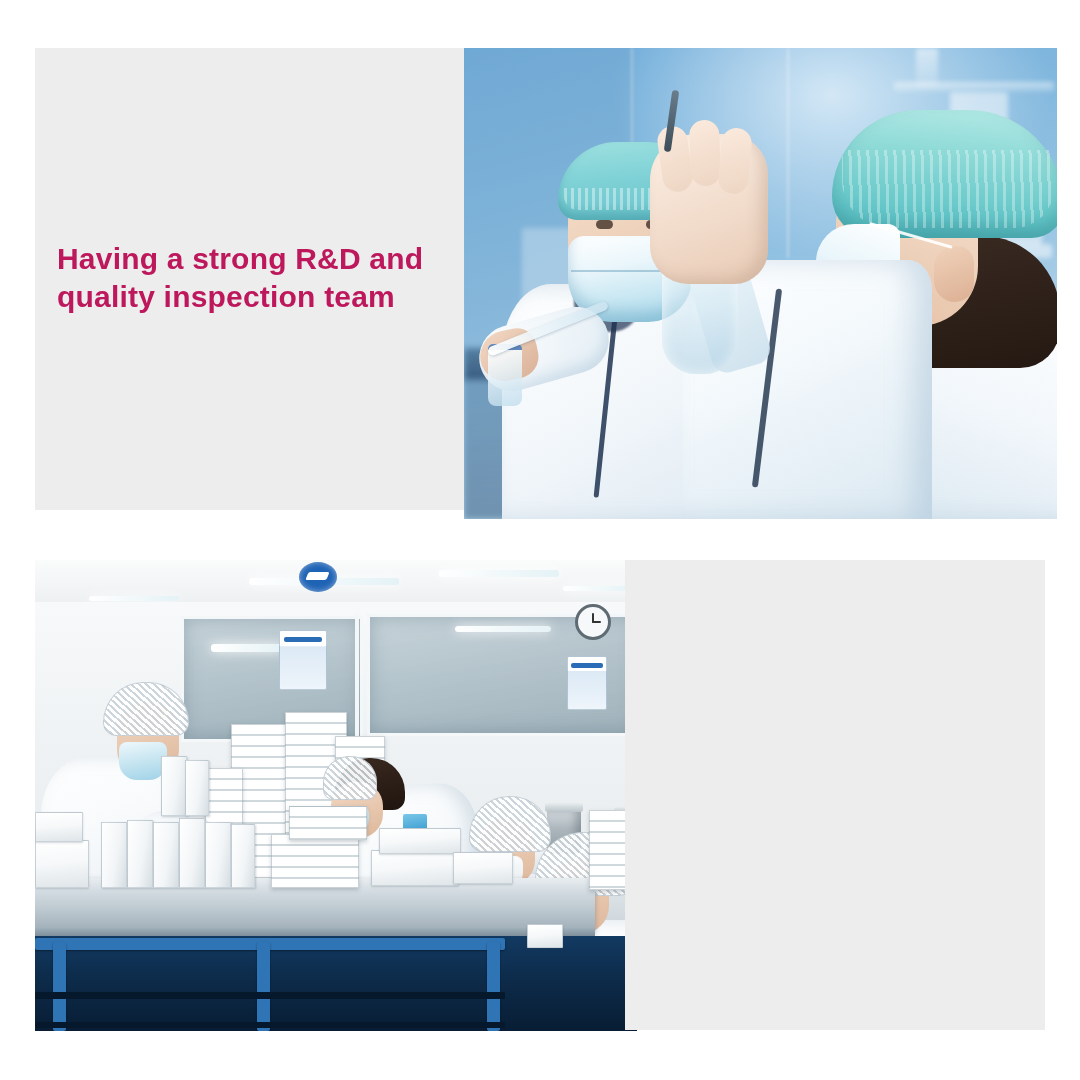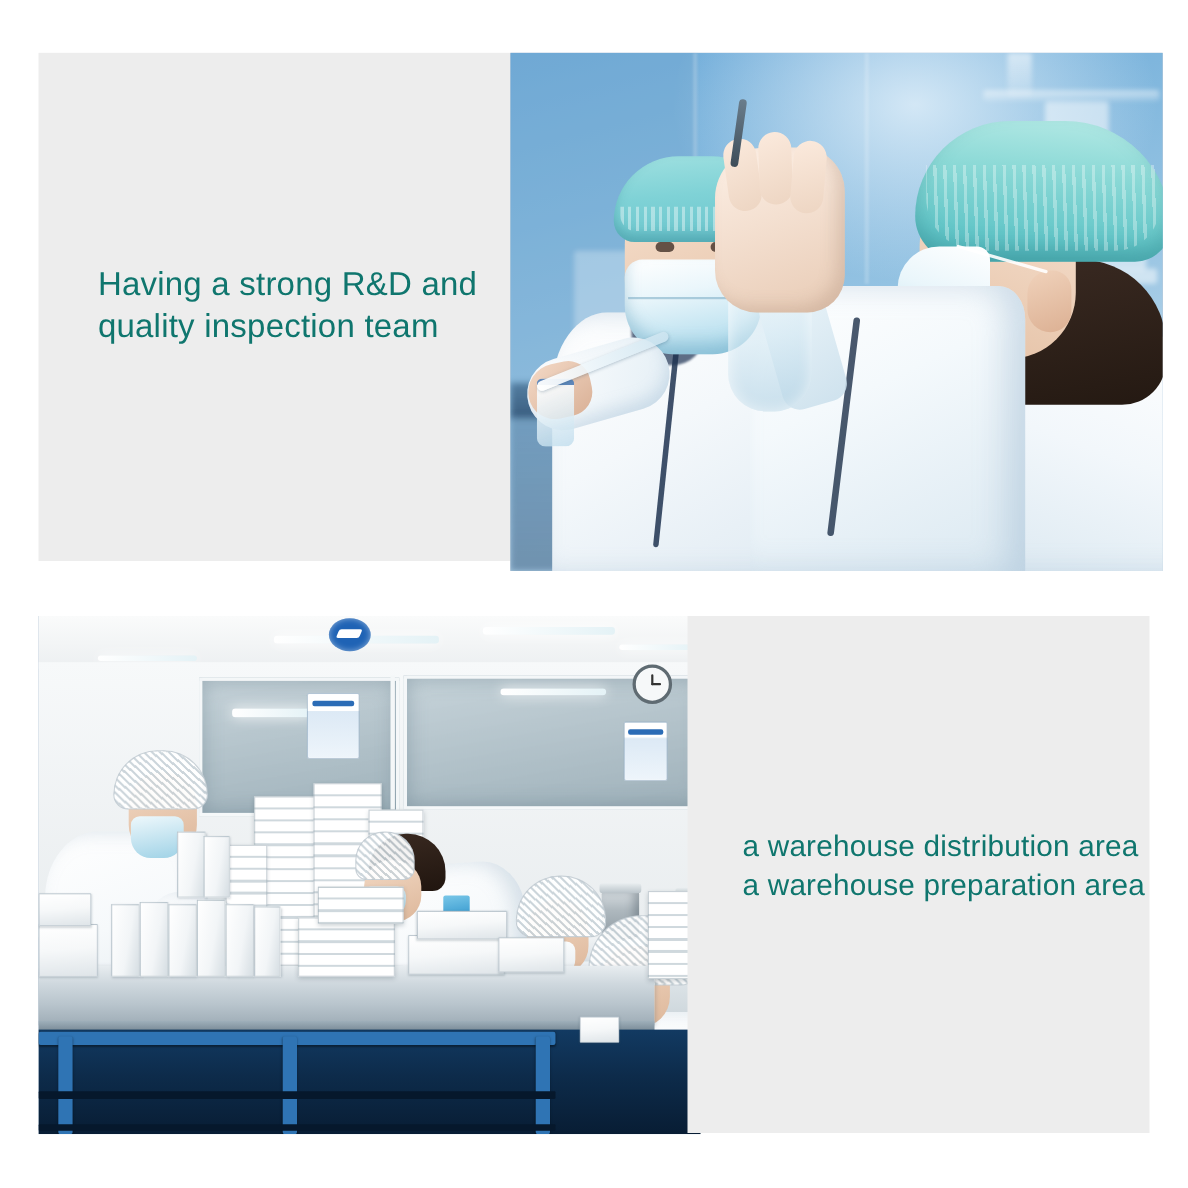--- a/index.html
+++ b/index.html
@@ -26,25 +26,24 @@
     position: absolute;
     background: #ededed;
   }
   .photo {
     position: absolute;
     overflow: hidden;
     background: #9fb6cc;
   }
   .caption {
     position: absolute;
-    color: #0f766e;
-    font-weight: 400;
+    color: #be185d;
+    font-weight: 700;
     letter-spacing: 0.2px;
     white-space: pre-line;
-    margin-left: 32px;
   }
 
   
   #panel-one   { left: 35px;  top: 48px;  width: 430px; height: 462px; }
   #photo-one   { left: 464px; top: 48px;  width: 593px; height: 471px; }
   #caption-one {
     left: 57px; top: 240px; width: 400px;
     font-size: 30px; line-height: 1.26;
   }
 
@@ -632,16 +631,14 @@
     <div class="box" style="left:418px;top:292px;width:58px;height:30px;"></div>
     <div class="box" style="left:0;top:280px;width:52px;height:46px;"></div>
     <div class="box" style="left:0;top:252px;width:46px;height:28px;"></div>
 
     <div class="stack" style="left:554px;top:250px;width:48px;height:78px;"></div>
     <div class="box" style="left:492px;top:364px;width:34px;height:22px;"></div>
   </div>
 
   <div class="panel" id="panel-two"></div>
 
-  <div class="caption" id="caption-two">a warehouse distribution area
-a warehouse preparation area</div>
 
 </div>
 
 </body></html>

